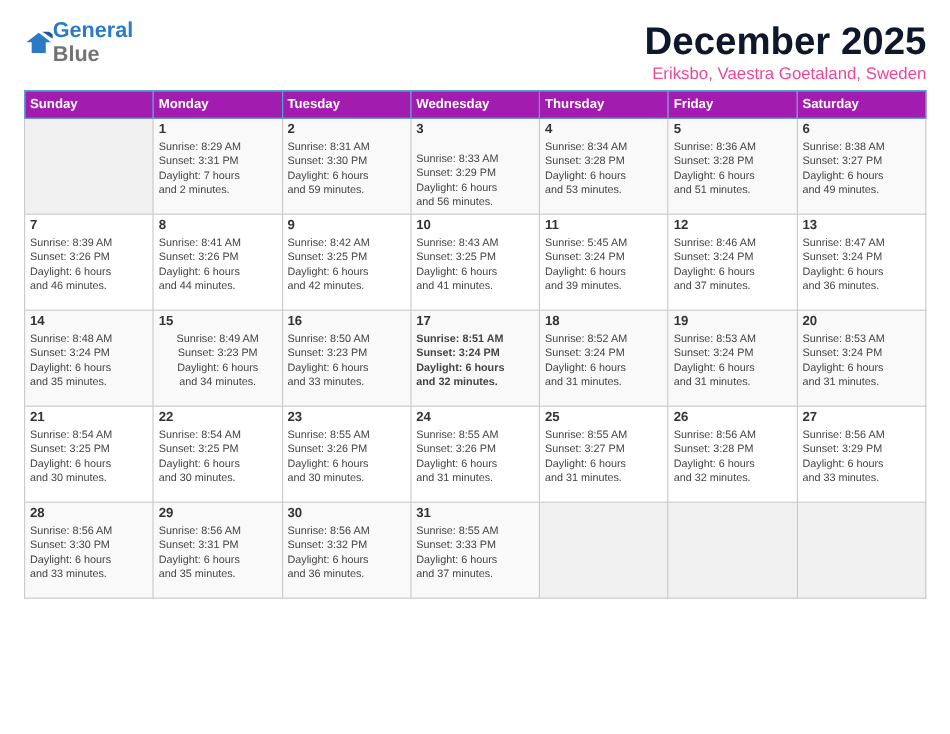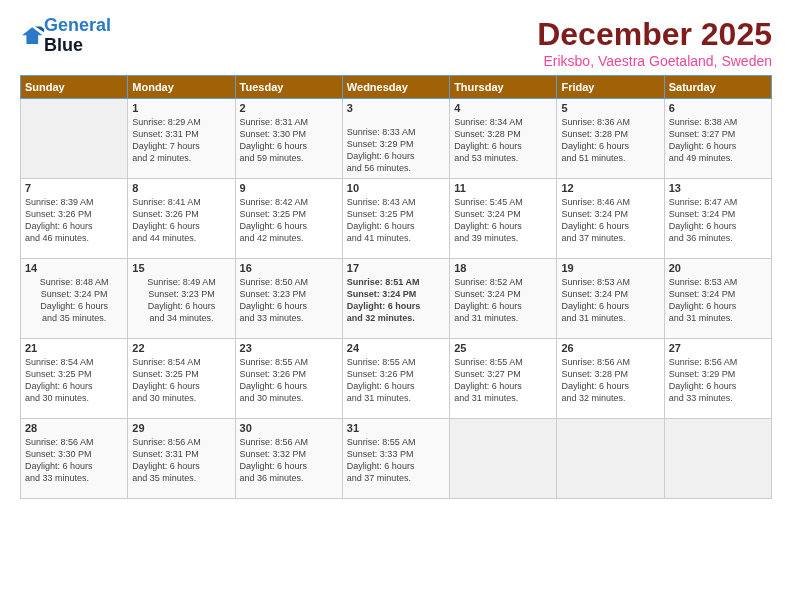--- a/index.html
+++ b/index.html
@@ -37,33 +37,33 @@
       width: 22px;
       height: 22px;
       margin-left: 2px;
     }
     .title-block {
       text-align: right;
     }
     .month-title {
       font-size: 32px;
       font-weight: bold;
-      color: #7f1d1d;
+      color: #0f172a;
     }
     .location {
       font-size: 14px;
       color: #ec4899;
     }
     table {
       width: 100%;
       border-collapse: collapse;
       table-layout: fixed;
     }
     thead tr th {
-      background-color: #a16207;
+      background-color: #a21caf;
       color: #fff;
       font-size: 11px;
       font-weight: bold;
       padding: 5px 4px;
       text-align: left;
       border: 1px solid #5a9fd4;
     }
     tbody tr td {
       border: 1px solid #ccc;
       vertical-align: top;
@@ -97,21 +97,21 @@
 <div class="container">
   <div class="header-row">
     <div class="logo">
       <svg class="logo-icon" viewBox="0 0 30 30">
         <polygon points="14,3 28,14 22,14 22,26 6,26 6,14 0,14" fill="#2a7ac7"></polygon>
         <polygon points="18,2 30,10 30,5 26,2" fill="#1a5a9a"></polygon>
       </svg>
       <div>
         <div class="logo-text">
           <span>General</span><br>
-          <span style="color:#0f172a">Blue</span>
+          <span style="color:#737373">Blue</span>
         </div>
       </div>
     </div>
     <div class="title-block">
       <div class="month-title">December 2025</div>
       <div class="location">Eriksbo, Vaestra Goetaland, Sweden</div>
     </div>
   </div>
 
   <table>
@@ -219,21 +219,21 @@
             <span class="day-number">13</span>
             <div class="day-info" style="white-space: pre-line;">Sunrise: 8:47 AM
 Sunset: 3:24 PM
 Daylight: 6 hours
 and 36 minutes.</div>
           </td>
         </tr>
         <tr>
           <td>
             <span class="day-number">14</span>
-            <div class="day-info" style="white-space: pre-line; text-align: center;">Sunrise: 8:48 AM
+            <div class="day-info" style="white-space: pre-line;">Sunrise: 8:48 AM
 Sunset: 3:24 PM
 Daylight: 6 hours
 and 35 minutes.</div>
           </td>
           <td>
             <span class="day-number">15</span>
             <div class="day-info" style="white-space: pre-line; text-align: center;">Sunrise: 8:49 AM
 Sunset: 3:23 PM
 Daylight: 6 hours
 and 34 minutes.</div>

